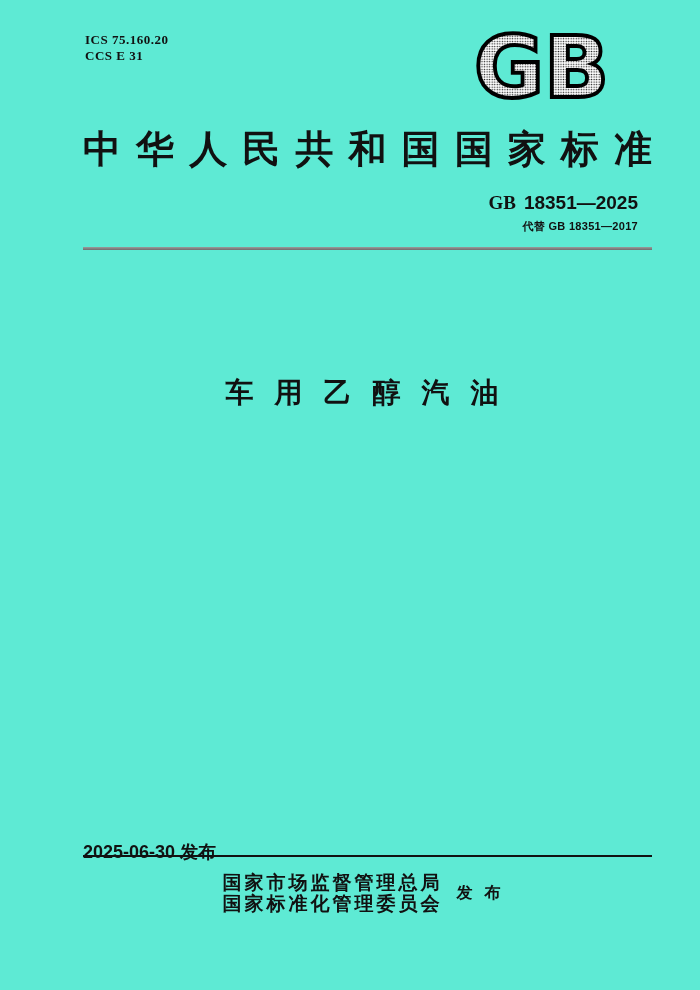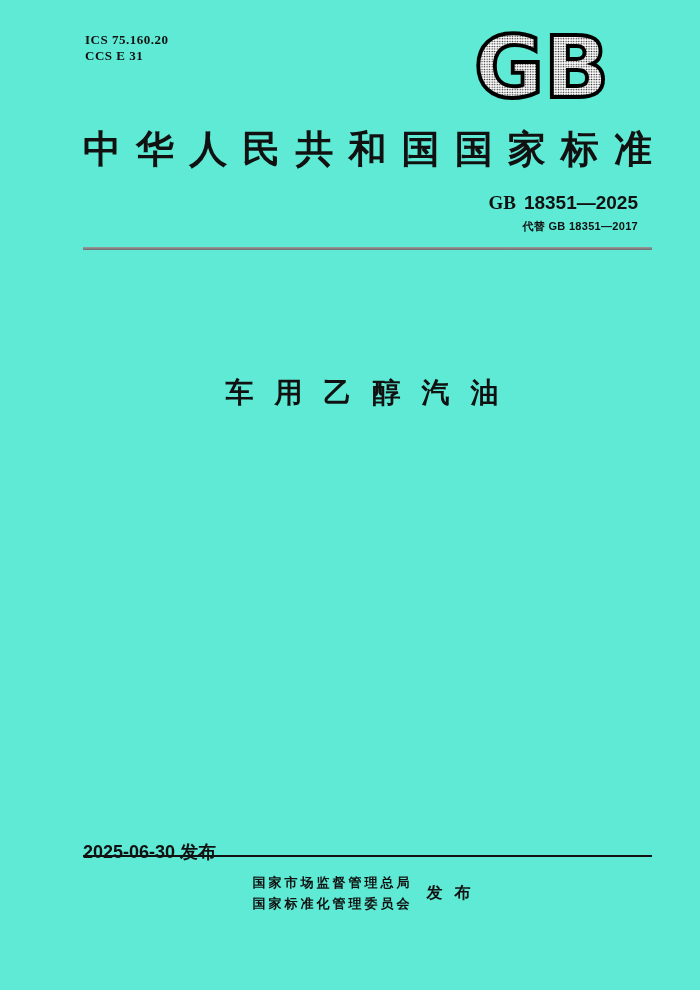--- a/index.html
+++ b/index.html
@@ -72,21 +72,21 @@
   .rule-bottom{
     position:absolute;left:83px;top:855px;width:569px;height:2px;
     background:var(--rule-bottom);
   }
   .issuer{
     position:absolute;left:83px;top:872px;width:569px;
     display:flex;justify-content:center;align-items:center;
   }
   .issuer-names{
     font-family:"Liberation Serif","DejaVu Serif",serif;
-    font-weight:bold;font-size:13px;line-height:21px;
+    font-weight:bold;font-size:19px;line-height:21px;
     letter-spacing:3px;white-space:nowrap;
   }
   .publish{
     font-family:Liberation Sans, sans-serif;
     font-weight:bold;font-size:16px;letter-spacing:12px;
     margin-left:14px;white-space:nowrap;
   }
   svg text{
     font-family:"DejaVu Sans","Liberation Sans",sans-serif;
     font-weight:bold;

